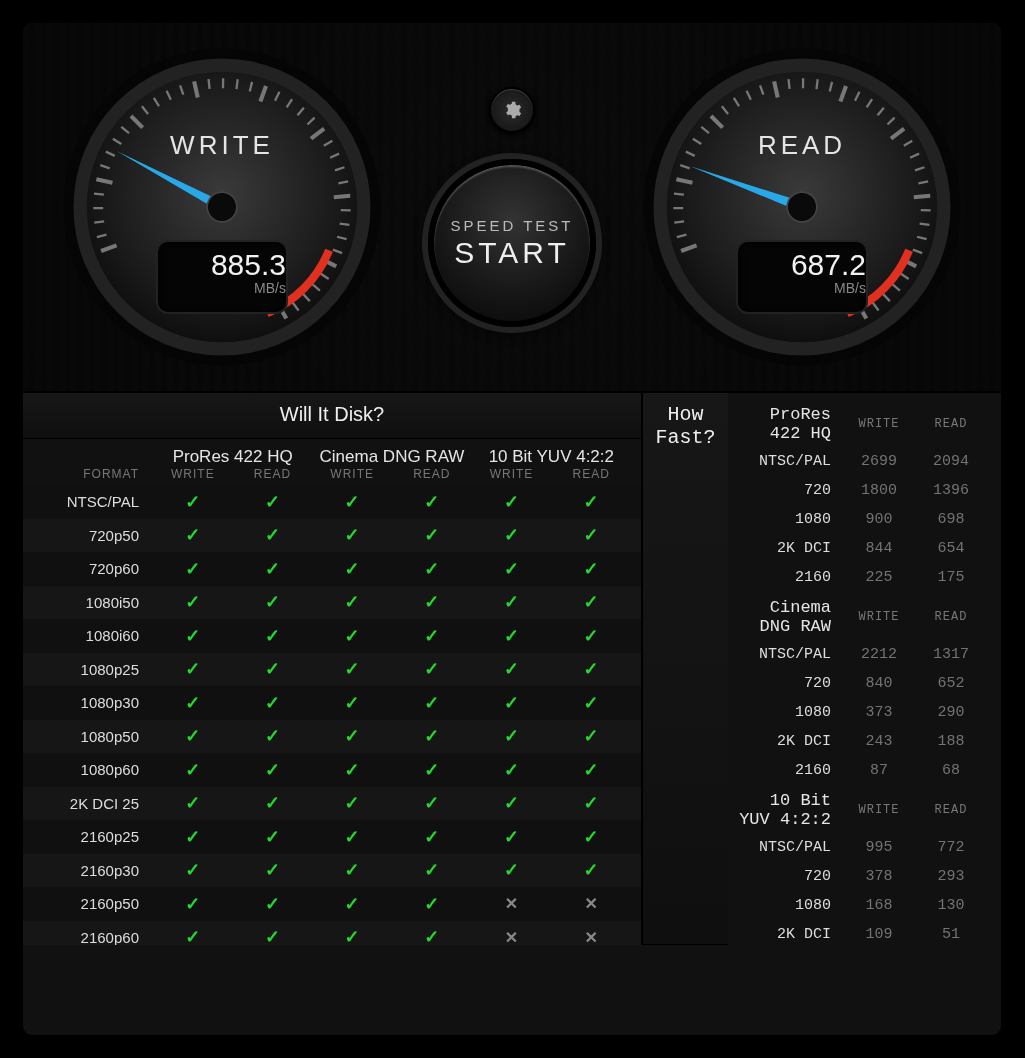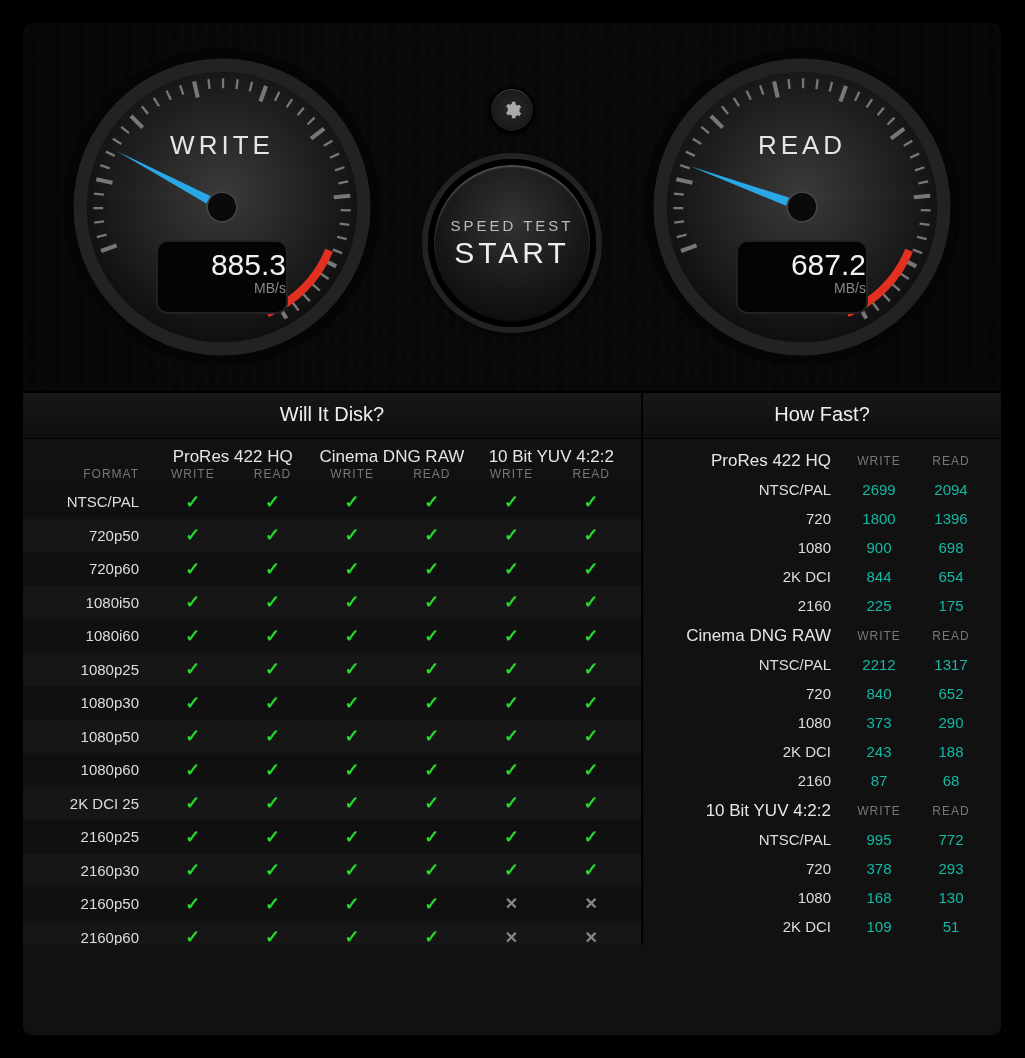--- a/index.html
+++ b/index.html
@@ -149,21 +149,21 @@
     display:flex;
     height: calc(100% - 90px - 370px);
   }
   .panel-left{
     flex: 0 0 620px;
     border-right:2px solid #000;
     display:flex;flex-direction:column;
   }
   .panel-right{
     flex:1;
-    display:flex;flex-direction:column;
+    display:flex;flex-direction:row;font-family:Liberation Mono, monospace;
   }
   .panel-title{
     text-align:center;
     font-size:20px;
     color:#eee;
     padding:10px 0 12px;
     font-weight:400;
     border-bottom:1px solid #000;
     background:linear-gradient(#171717,#0f0f0f);
   }
@@ -208,21 +208,21 @@
     align-items:center;
     padding:6px 0 4px;
   }
   .hf-grp-head .g{ font-size:17px;color:#e5e5e5;font-weight:500;text-align:right;padding-right:12px;}
   .hf-grp-head .h{ font-size:12px;color:#777;text-align:center;letter-spacing:1px;}
   .hf-row{
     display:grid;grid-template-columns:1fr 72px 72px;
     height:29px;align-items:center;
   }
   .hf-row .lbl{ text-align:right;color:#ddd;padding-right:12px;}
-  .hf-row .num{ text-align:center;color:#14b8a6;font-variant-numeric:tabular-nums;}
+  .hf-row .num{ text-align:center;color:#737373;font-variant-numeric:tabular-nums;}
 </style>
 </head>
 <body>
 
 <div class="window">
   <div class="close-btn">✕</div>
 
 
   <div class="gauge-strip">
 

